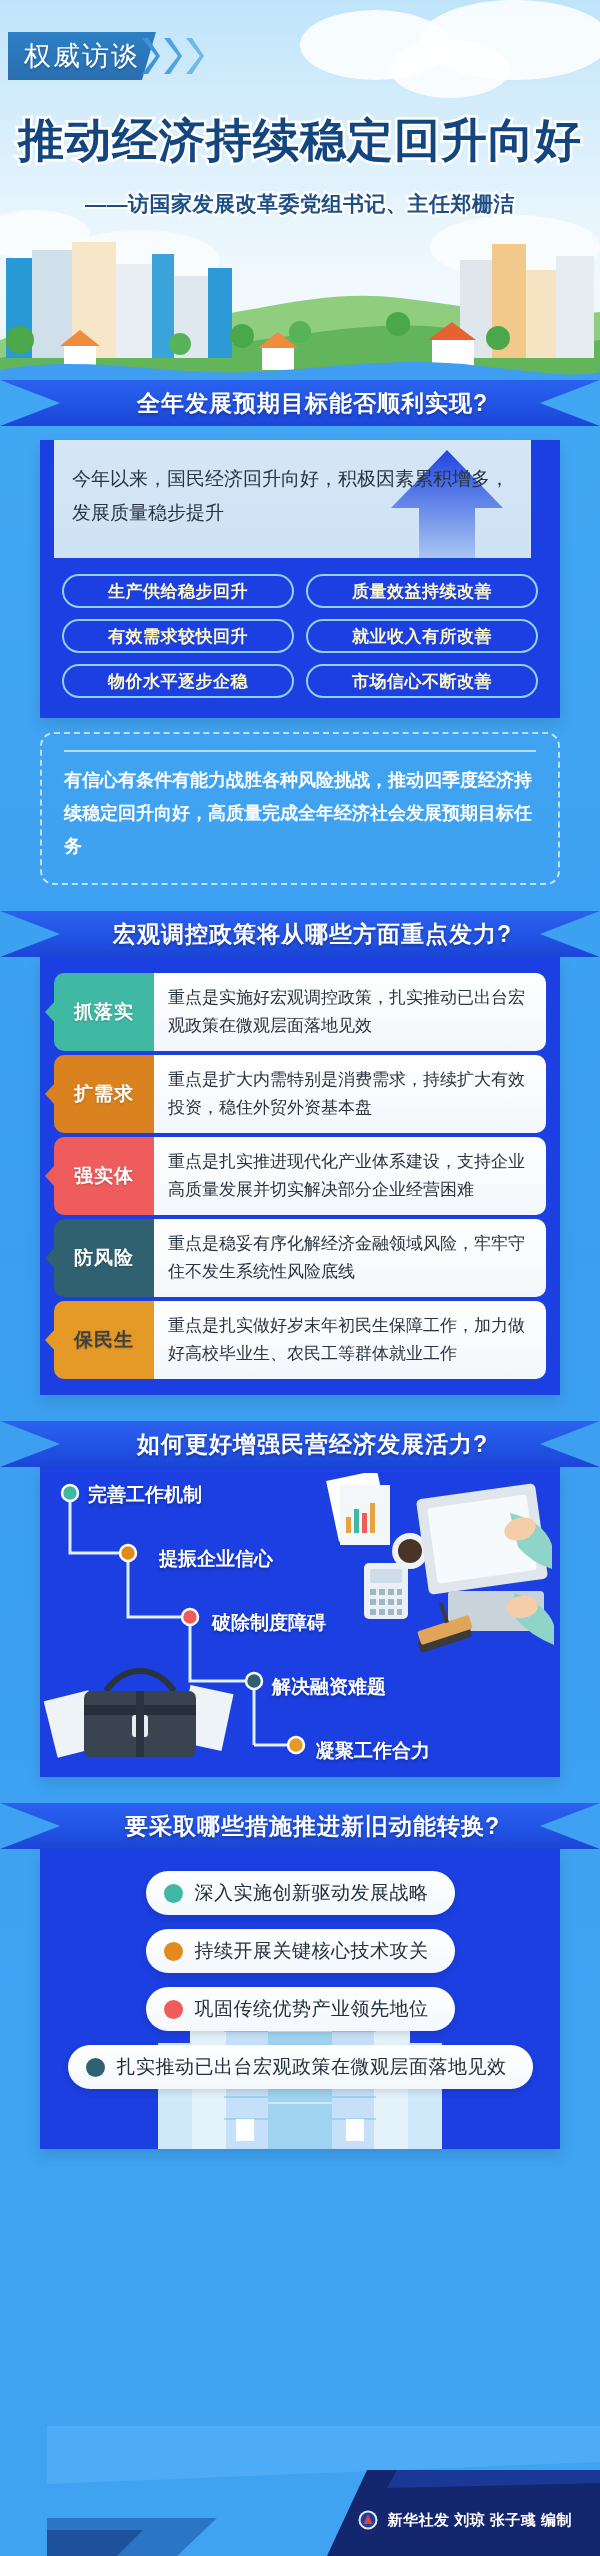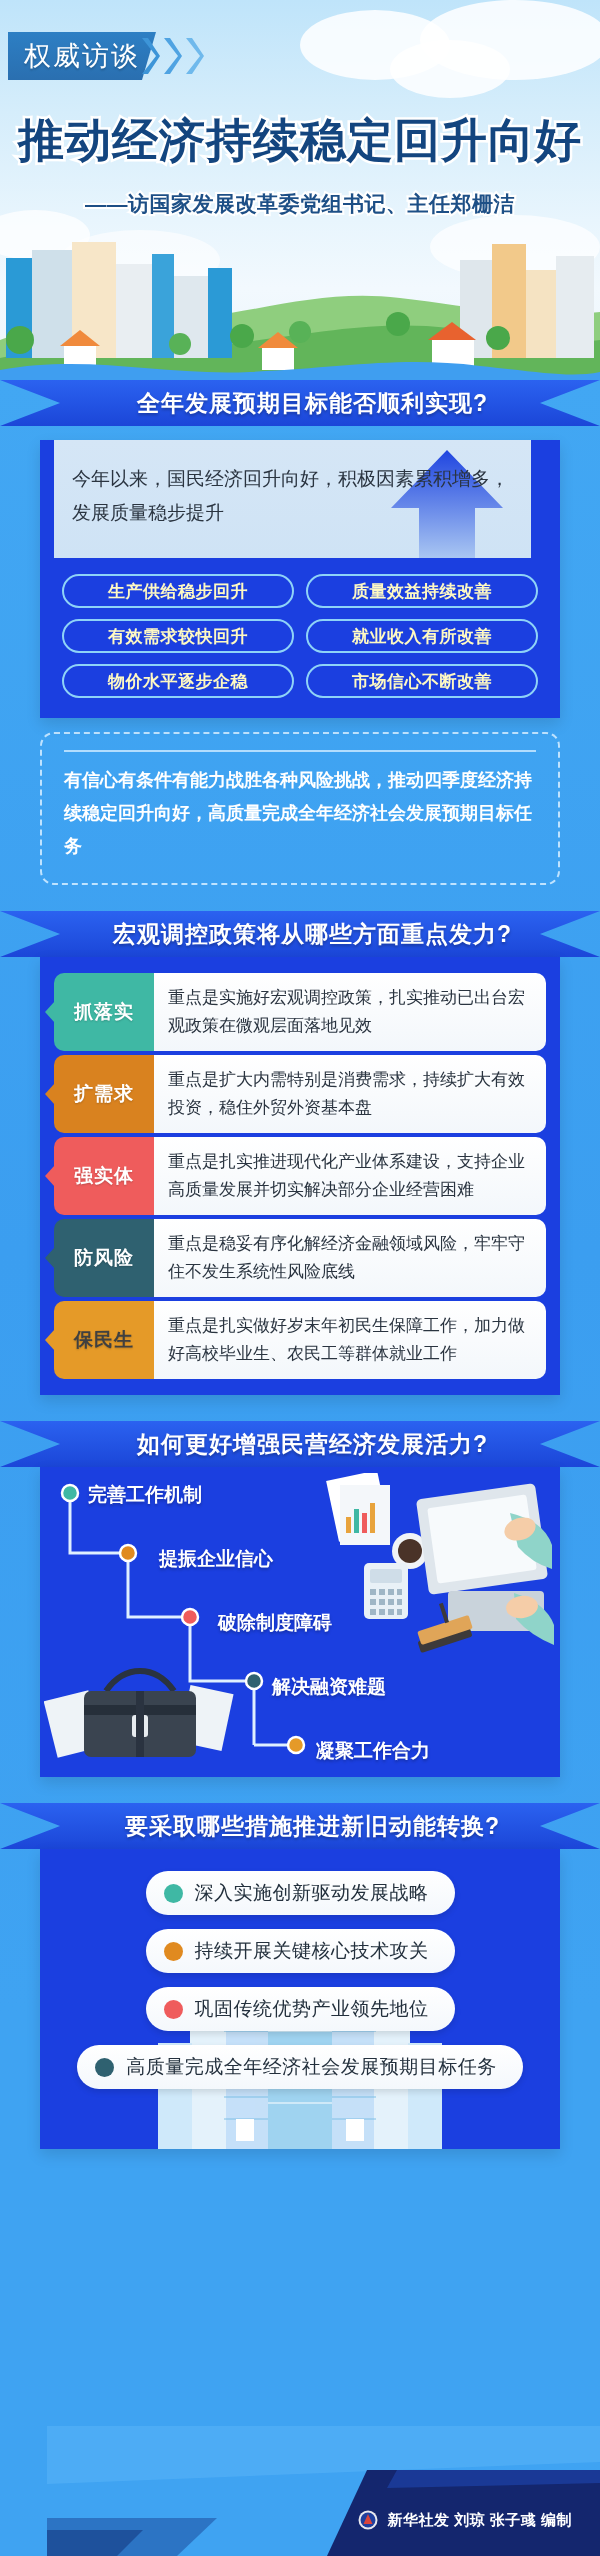--- a/index.html
+++ b/index.html
@@ -347,21 +347,21 @@
       <rect x="92" y="26" width="8" height="66" fill="#2a3340"></rect>
     </svg>
 
     <svg class="stair" viewBox="0 0 520 310">
       <path d="M30 26 L30 86 L88 86 L88 150 L150 150 L150 214 L214 214 L214 278" stroke="#dff0ff" stroke-width="3" fill="none"></path>
       <line x1="214" y1="278" x2="256" y2="278" stroke="#dff0ff" stroke-width="3"></line>
     </svg>
 
     <div class="s3lbl" style="left:48px;top:15px;">完善工作机制</div>
     <div class="s3lbl" style="left:119px;top:79px;">提振企业信心</div>
-    <div class="s3lbl" style="left:178px;top:143px;">破除制度障碍</div>
+    <div class="s3lbl" style="left:172px;top:143px;">破除制度障碍</div>
     <div class="s3lbl" style="left:232px;top:207px;">解决融资难题</div>
     <div class="s3lbl" style="left:276px;top:271px;">凝聚工作合力</div>
 
     <svg class="stair" viewBox="0 0 520 310" style="z-index:5">
       <circle id="d0" cx="30" cy="26" r="8" stroke="#ffffff" stroke-width="2.5"></circle>
       <circle id="d1" cx="88" cy="86" r="8" stroke="#ffffff" stroke-width="2.5"></circle>
       <circle id="d2" cx="150" cy="150" r="8" stroke="#ffffff" stroke-width="2.5"></circle>
       <circle id="d3" cx="214" cy="214" r="8" stroke="#ffffff" stroke-width="2.5"></circle>
       <circle id="d4" cx="256" cy="278" r="8" stroke="#ffffff" stroke-width="2.5"></circle>
     </svg>
@@ -417,21 +417,21 @@
       <div class="s4pill">
         <span class="s4dot" id="p1"></span>
         <span>持续开展关键核心技术攻关</span>
       </div>
       <div class="s4pill">
         <span class="s4dot" id="p2"></span>
         <span>巩固传统优势产业领先地位</span>
       </div>
       <div class="s4pill">
         <span class="s4dot" id="p3"></span>
-        <span>高质量完成全年经济社会发展预期目标任务</span>
+        <span>扎实推动已出台宏观政策在微观层面落地见效</span>
       </div>
     </div>
   </div>
 </div>
 
 <div class="footer">
   <svg width="600" height="130" viewBox="0 0 600 130" preserveAspectRatio="none">
     <rect x="0" y="0" width="600" height="130" fill="#3fa3f2"></rect>
     <polygon points="0,0 600,0 600,34 0,58" fill="#5ab4f7" opacity=".55"></polygon>
     <polygon points="320,44 600,44 600,130 280,130" fill="#14266e"></polygon>

